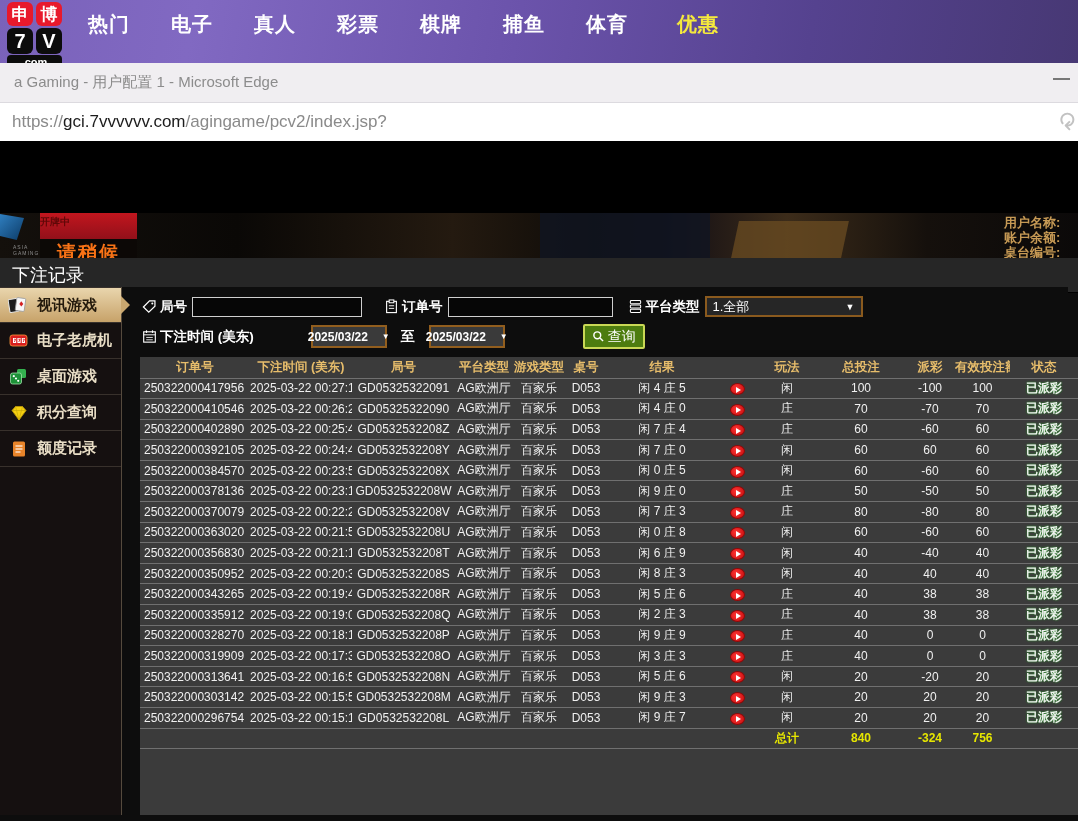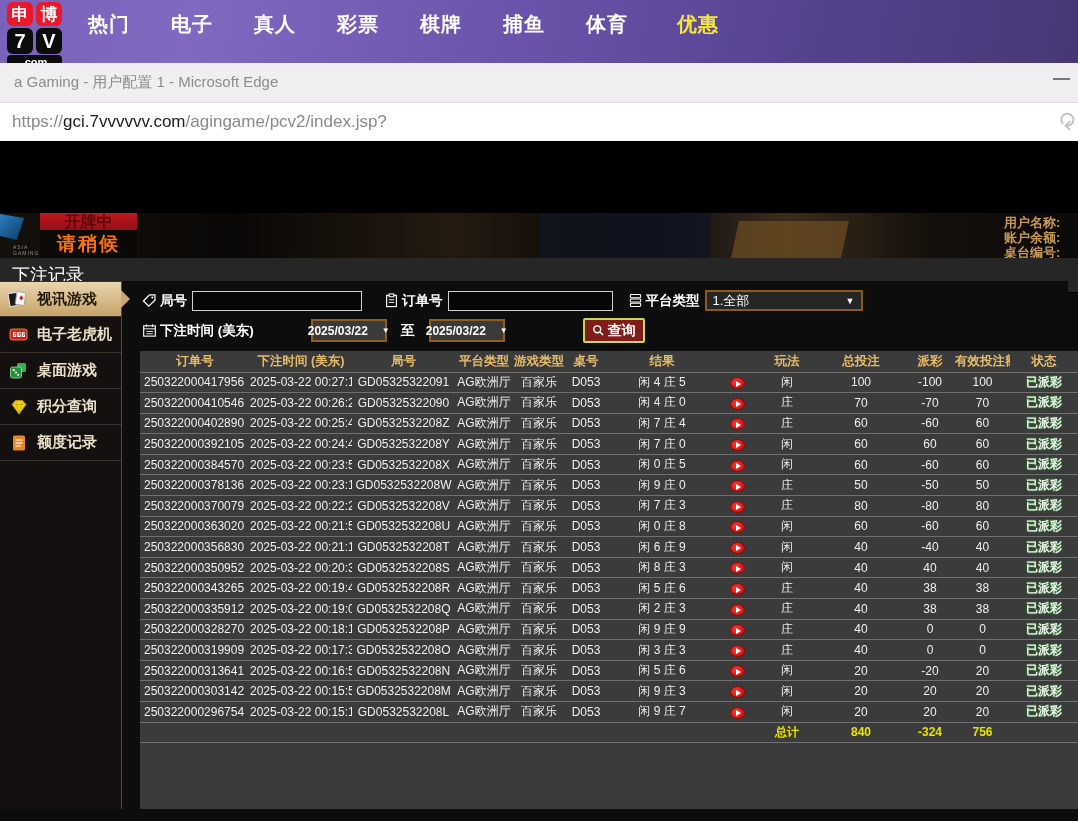--- a/index.html
+++ b/index.html
@@ -36,34 +36,34 @@
   .blackstrip { position:absolute; left:0; top:141px; width:1078px; height:72px; background:#000; }
   .banner { position:absolute; left:0; top:213px; width:1078px; height:45px; overflow:hidden;
             background:linear-gradient(90deg,#14100c 0%,#0a0806 22%,#241a10 42%,#0e0b08 55%,#120e14 62%,#3c2c1a 73%,#15100c 86%,#0b0909 100%); }
   .banner-blue { position:absolute; left:540px; top:0; width:170px; height:45px; background:#101522; opacity:.8; }
   .banner-wood { position:absolute; left:735px; top:8px; width:110px; height:37px; background:#6b4c22; opacity:.75; transform:skewX(-12deg); }
   .ag-logo { position:absolute; left:0; top:0; width:38px; height:45px; }
   .ag-shape { position:absolute; left:0; top:1px; width:24px; height:26px;
               background:linear-gradient(135deg,#2f7fc0,#0c3a66); clip-path:polygon(0 0,100% 15%,70% 100%,0 85%); }
   .ag-text { position:absolute; left:13px; top:31px; font-size:5px; color:#8d8d8d; letter-spacing:1px; }
   .deal-box { position:absolute; left:40px; top:0; width:97px; height:45px; }
-  .deal-head { height:17px; background:linear-gradient(#c2161e,#92101a); color:#5f0808; font-size:16px;
-               font-weight:bold; text-align:center; line-height:17px; }
+  .deal-head { height:26px; background:linear-gradient(#c2161e,#92101a); color:#5f0808; font-size:10px;
+               font-weight:bold; line-height:17px; }
   .deal-body { height:28px; background:rgba(12,9,7,.92); color:#f97316; font-size:19px; font-weight:bold;
                text-align:center; line-height:28px; letter-spacing:2px; }
   .user-info { position:absolute; left:1004px; top:2px; width:90px; color:#c79a55; font-size:13px;
                font-weight:bold; line-height:15px; white-space:nowrap; }
 
   
   .pagetitle { position:absolute; left:0; top:258px; width:1078px; height:35px; background:#262626;
                color:#fff; font-size:18px; display:flex; align-items:center; padding-left:12px;
                border-bottom:1px solid #000; }
 
   
-  .bodyarea { position:absolute; left:0; top:281px; width:1068px; height:528px; background:#0d0d0d; }
+  .bodyarea { position:absolute; left:0; top:287px; width:1068px; height:528px; background:#0d0d0d; }
 
   .sidebar { position:absolute; left:0; top:0; width:122px; height:528px; background:#151010;
              border-right:1px solid #554a3d; }
   .side-item { height:36px; border-bottom:1px solid #38312c; display:flex; align-items:center; gap:7px;
                padding-left:8px; color:#e9dec6; font-size:15px; font-weight:bold; cursor:pointer; position:relative; }
   .side-item.active { background:linear-gradient(180deg,#e9d5ad,#c7a269); color:#241a0c;
                       border-top:1px solid #38312c; }
   .side-item.active::after { content:""; position:absolute; right:-9px; top:50%; margin-top:-9px;
                              border-left:9px solid #c9a76f; border-top:9px solid transparent;
                              border-bottom:9px solid transparent; }
@@ -83,22 +83,22 @@
   .txt-input.order { width:165px; }
   .select-box { width:158px; height:21px; background:#262626; border:2px solid #8a5a1e; color:#fff;
                 font-size:13px; display:flex; align-items:center; padding:0 6px; cursor:pointer;
                 justify-content:space-between; }
   .select-box .arr { font-size:9px; color:#fff; }
   .date-box { width:76px; height:23px; background:#3a3a3a; border:2px solid #925e1e; color:#fff;
               font-size:12px; font-weight:bold; display:flex; align-items:center; justify-content:center;
               gap:14px; cursor:pointer; }
   .date-box .arr { font-size:8px; }
   .to-label { color:#fff; font-size:14px; font-weight:bold; margin:0 14px; }
-  .search-btn { height:25px; background:#7f1d1d; border:2px solid #c9d855; border-radius:2px; color:#fff;
-                font-size:14px; font-weight:bold; display:flex; align-items:center; gap:3px;
+  .search-btn { height:25px; background:#4d7c0f; border:2px solid #c9d855; border-radius:2px; color:#fff;
+                font-size:14px; font-weight:normal; display:flex; align-items:center; gap:3px;
                 padding:0 7px; cursor:pointer; }
 
   
   .grid-wrap { position:absolute; left:0; top:70px; width:938px; height:458px; background:#3b3b3b; }
   table.grid { width:938px; border-collapse:collapse; table-layout:fixed; }
   .grid th { height:21px; color:#e7bd6b; font-size:12.5px; font-weight:bold; border-bottom:1px solid #707070;
              text-align:center; overflow:hidden; white-space:nowrap; }
   .grid td { height:20.6px; color:#f0f0f0; font-size:12px; text-align:center; border-bottom:1px solid #707070;
              overflow:hidden; white-space:nowrap; padding:0; }
   .grid td.c-order { text-align:left; padding-left:4px; }

